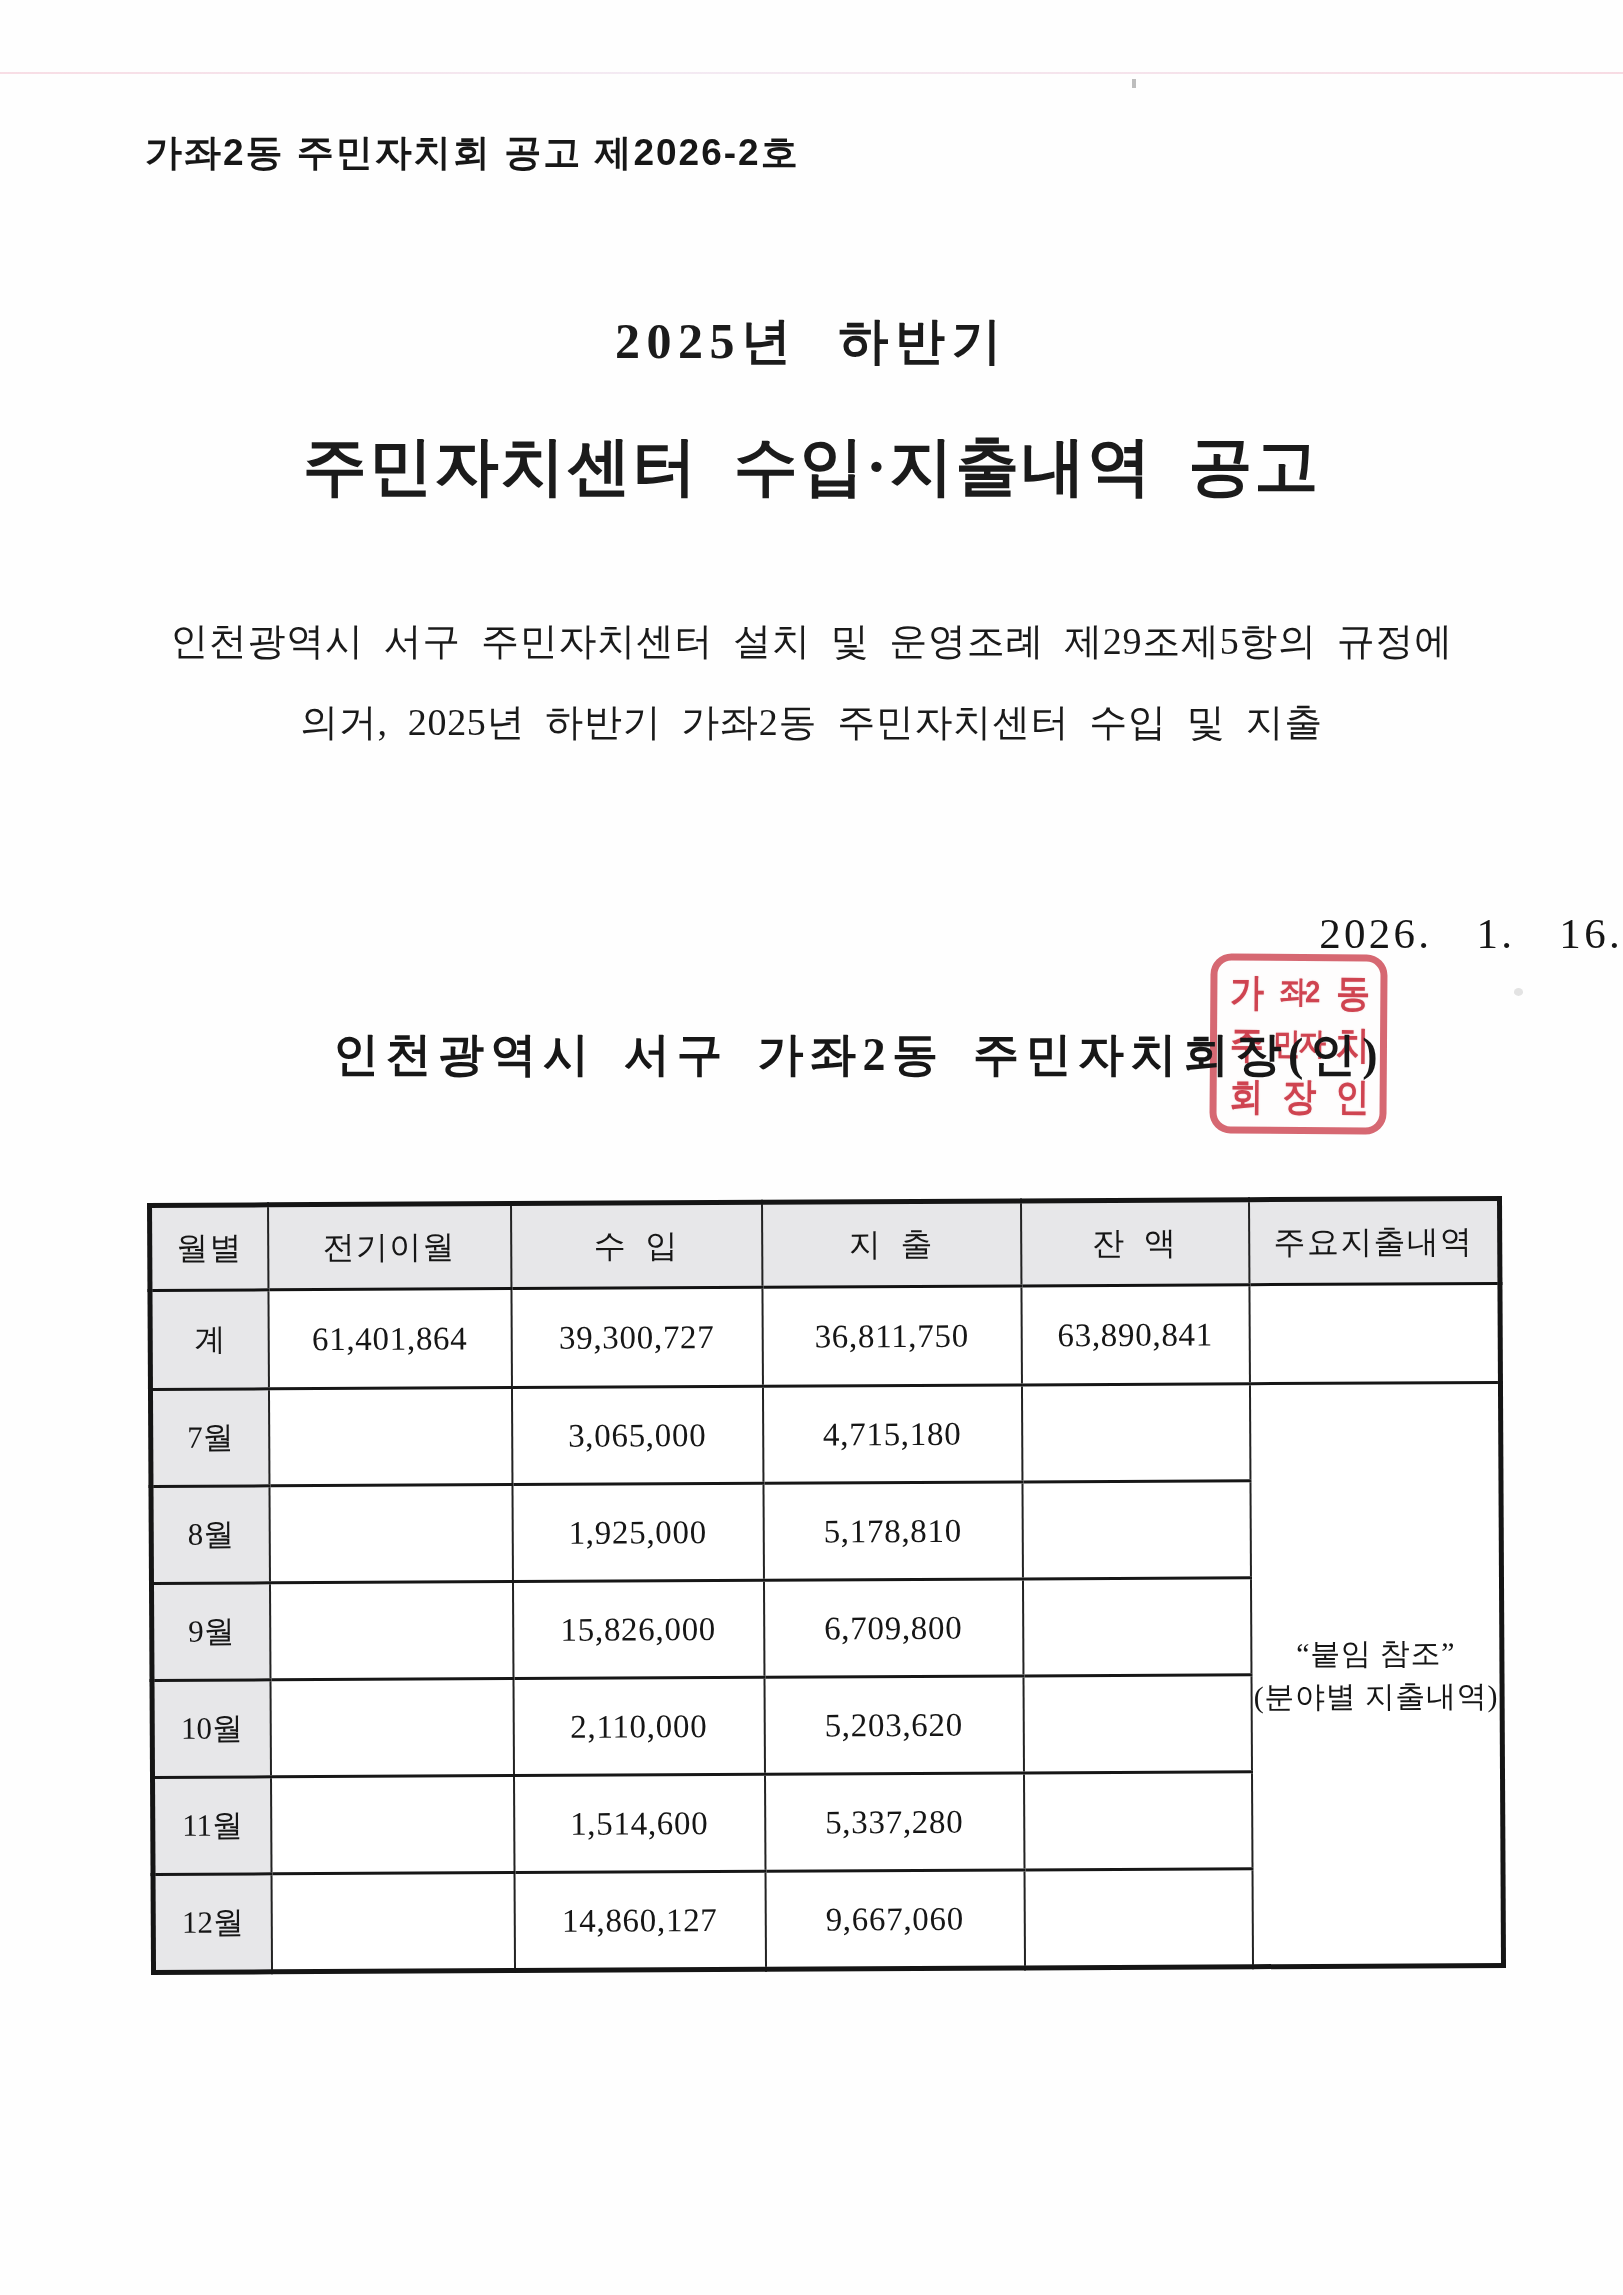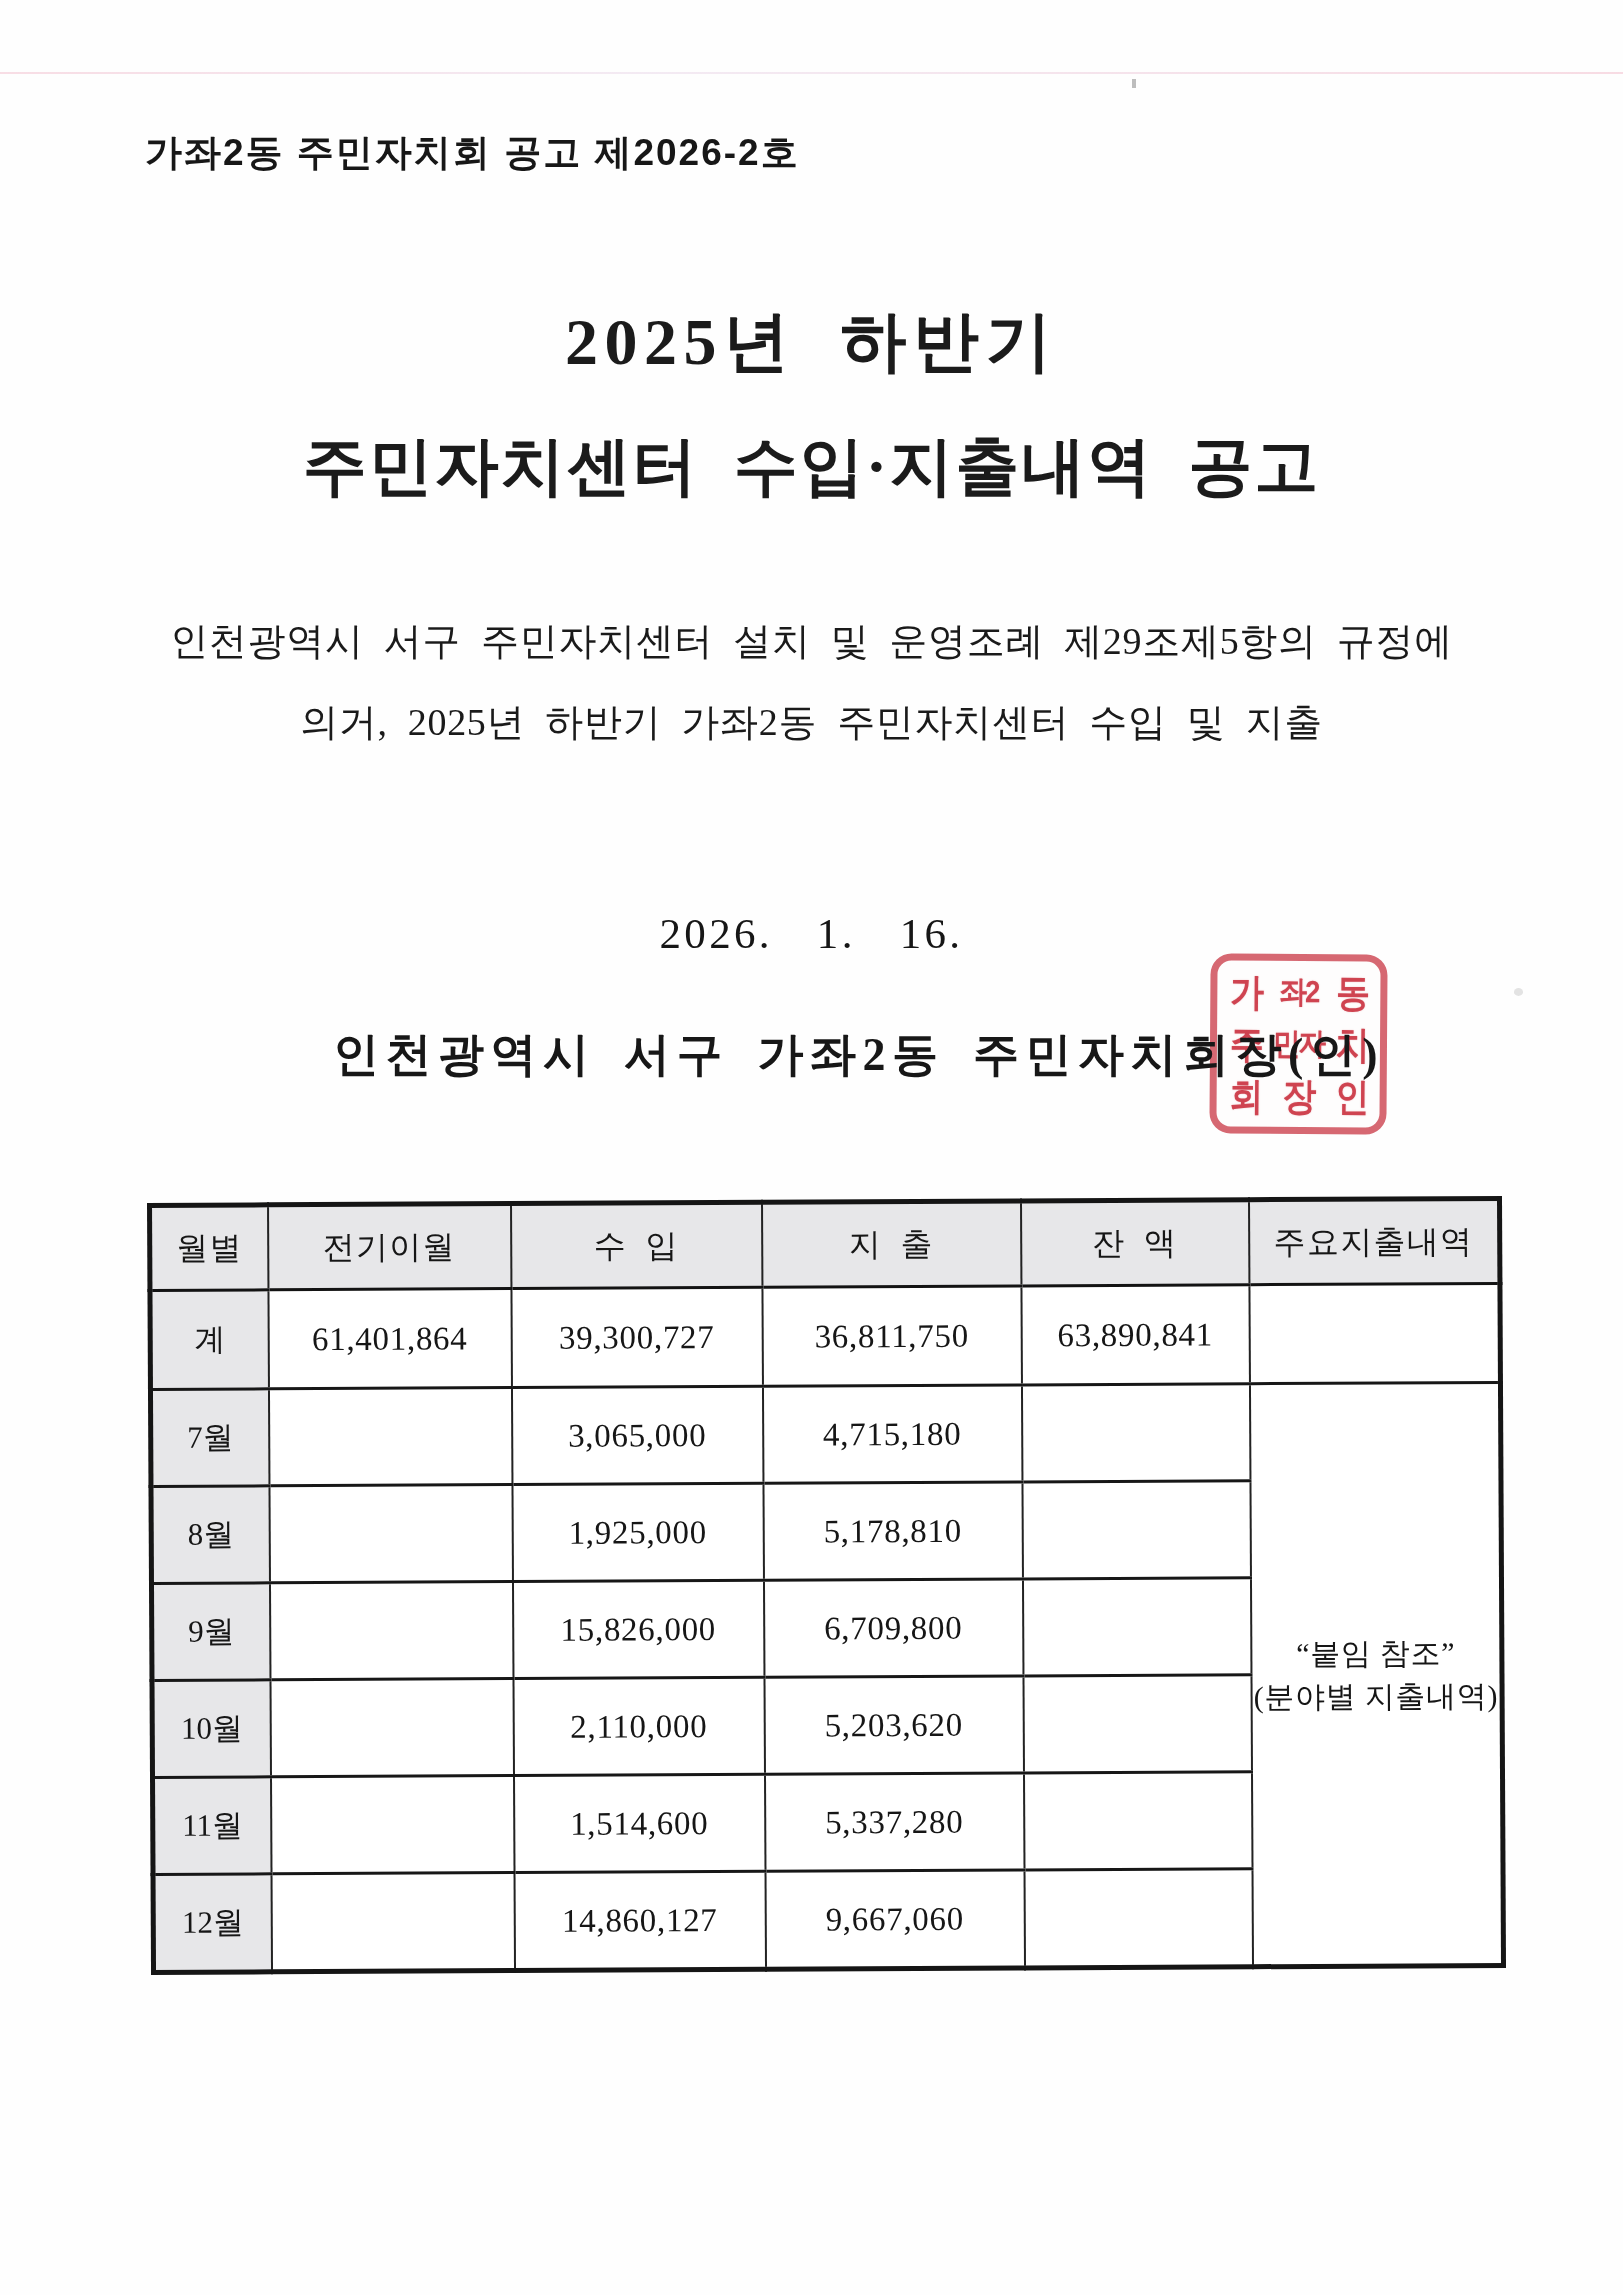--- a/index.html
+++ b/index.html
@@ -26,34 +26,34 @@
     font-family:"Liberation Sans","DejaVu Sans",sans-serif;
     font-weight:bold; font-size:37px; letter-spacing:2px;
     color:#171717; white-space:nowrap;
   }
 
   
   .doc-title {
     position:absolute; left:0; top:302px; width:100%;
     text-align:center; font-weight:bold; color:#1b1b1b;
   }
-  .title-line1 { font-size:66px; letter-spacing:6.5px; word-spacing:22px; line-height:79px; }
+  .title-line1 { font-size:50px; letter-spacing:6.5px; word-spacing:22px; line-height:79px; }
   .title-line2 { font-size:64px;  letter-spacing:2px;  word-spacing:17px; line-height:79px; margin-top:46px; }
 
   
   .body-par {
     position:absolute; left:0; top:601px; width:100%;
     text-align:center; font-size:38px; color:#1a1a1a;
   }
   .body-line { line-height:81px; word-spacing:9.8px; letter-spacing:0.7px; }
 
   
   .doc-date {
     position:absolute; left:0; top:909px; width:100%;
-    text-align:center; font-size:43px; letter-spacing:3.3px; word-spacing:30px;
+    text-align:right; font-size:43px; letter-spacing:3.3px; word-spacing:30px;
     color:#161616;
   }
 
   
   .signature {
     position:absolute; left:0; top:1024px; width:100%;
     text-align:center; text-indent:46px;
     font-size:46px; font-weight:bold; letter-spacing:6.5px; word-spacing:10.5px;
     color:#171717; z-index:3; white-space:nowrap;margin-left:24px;
   }

